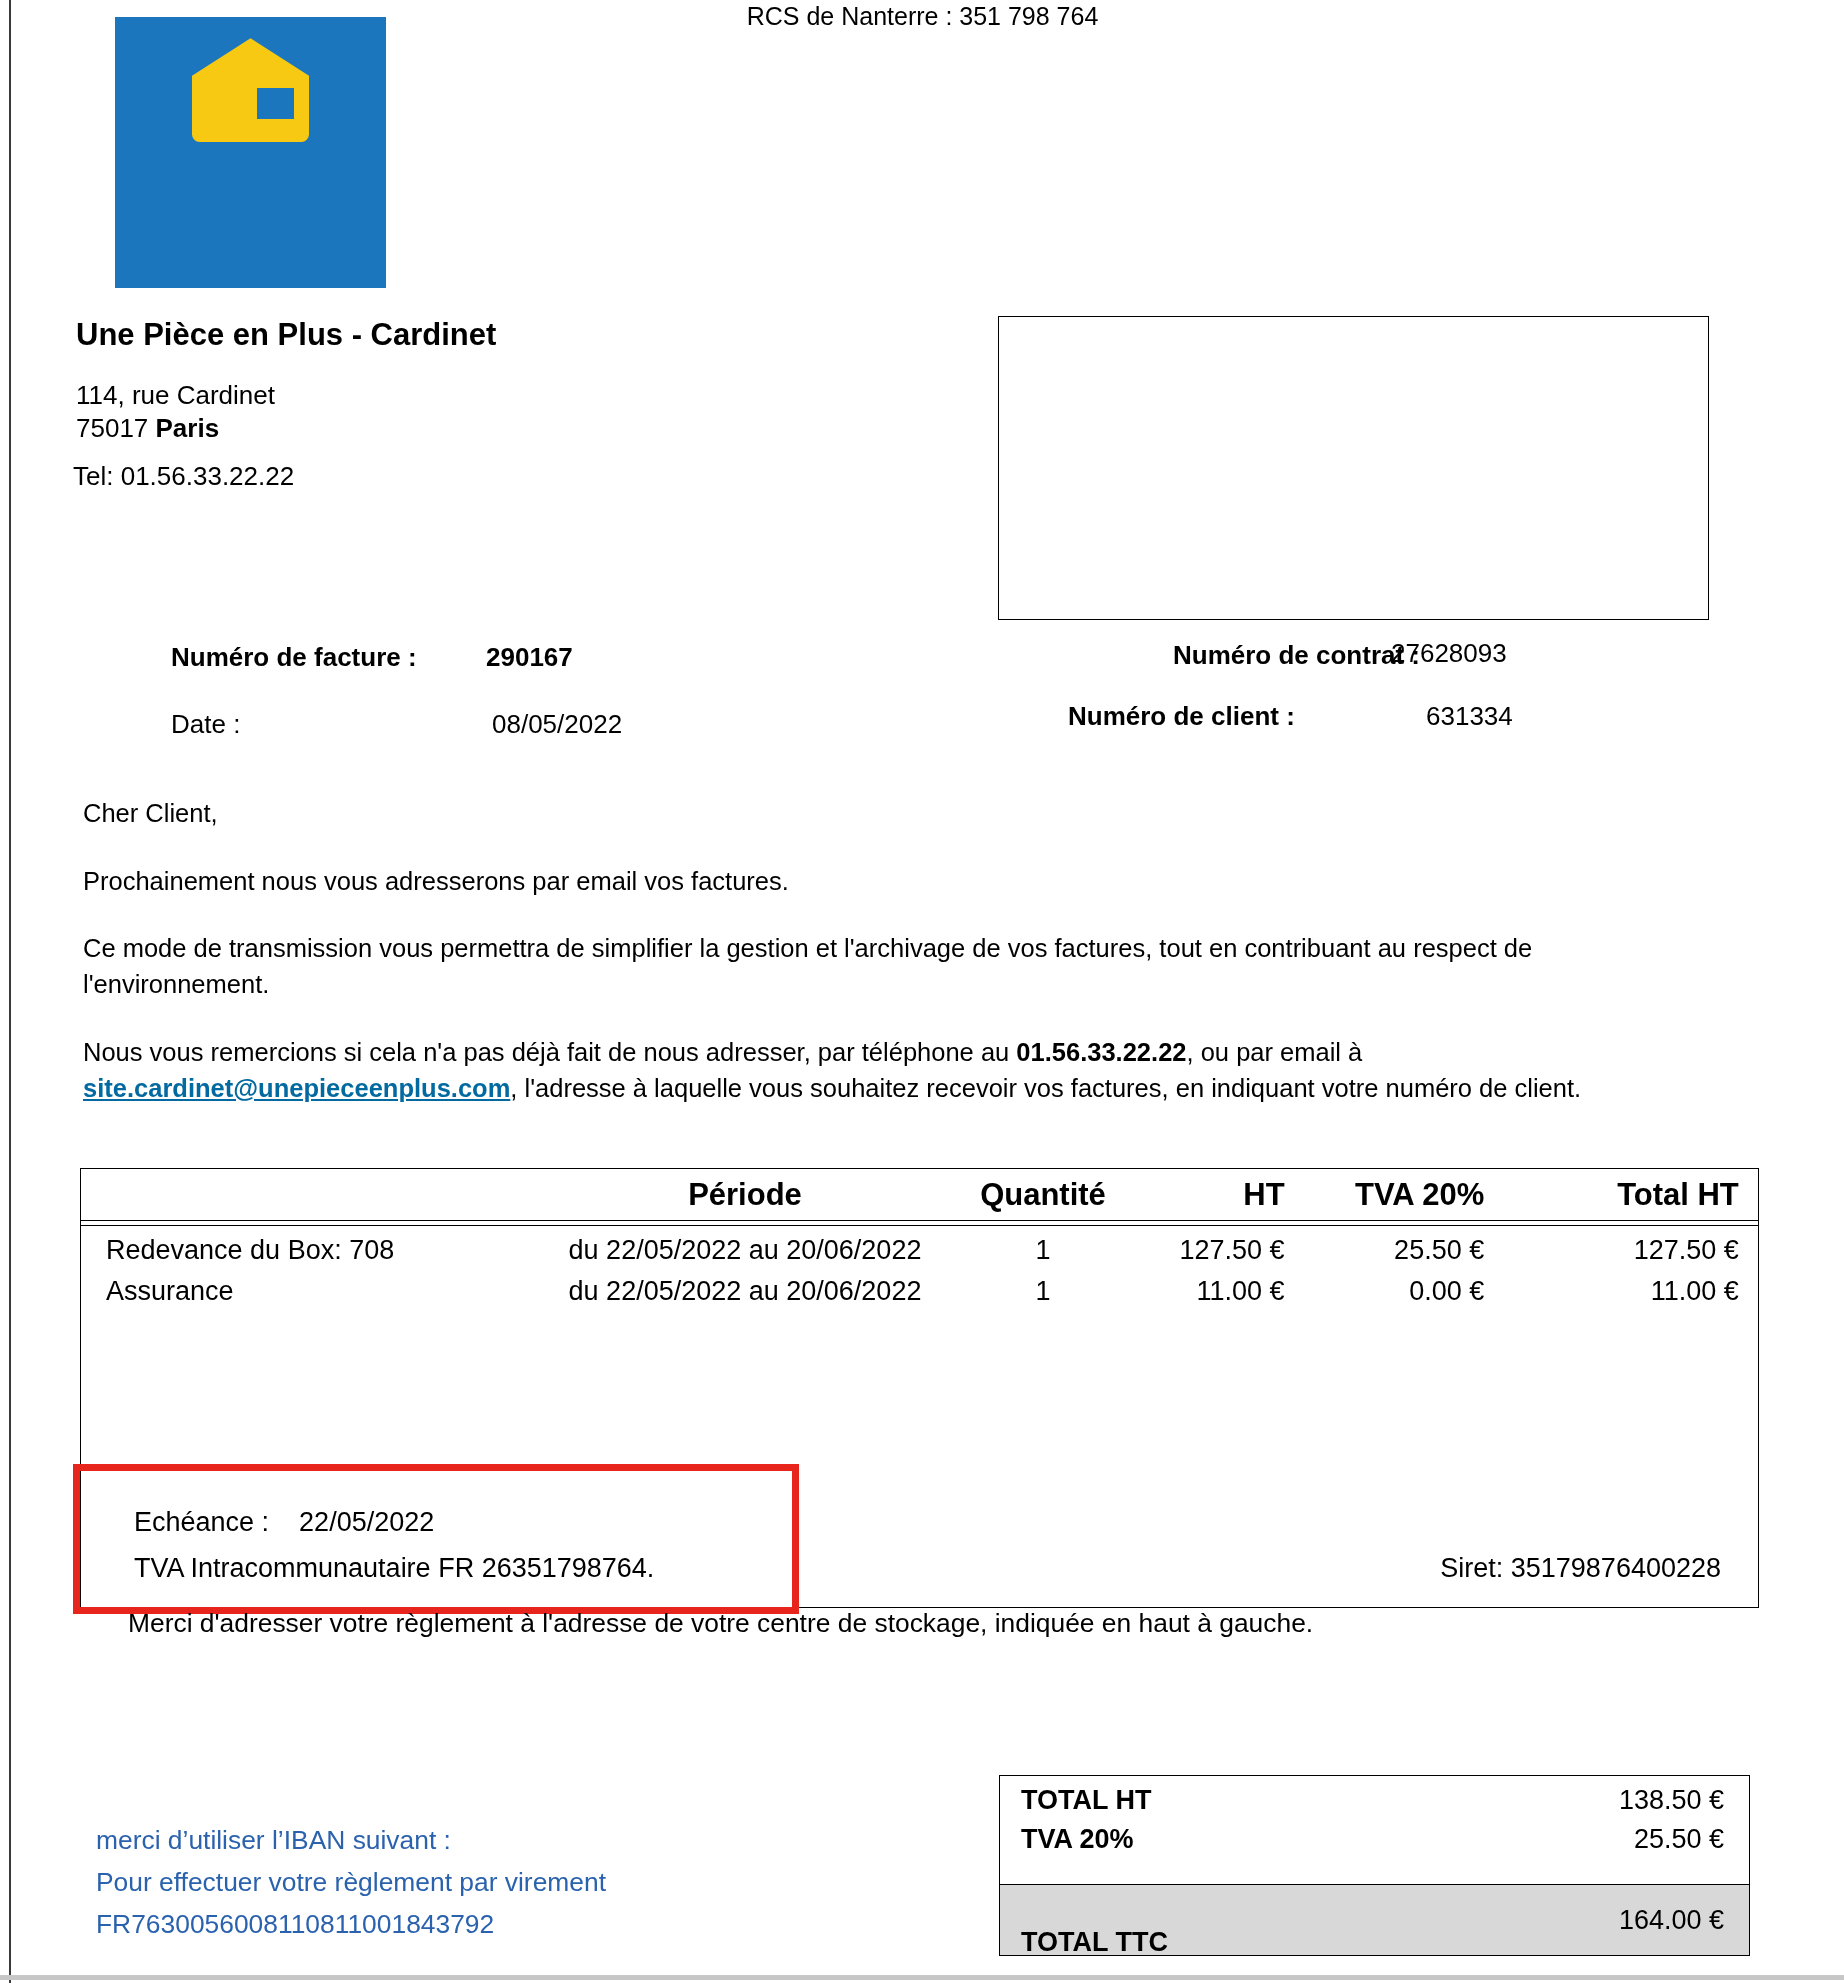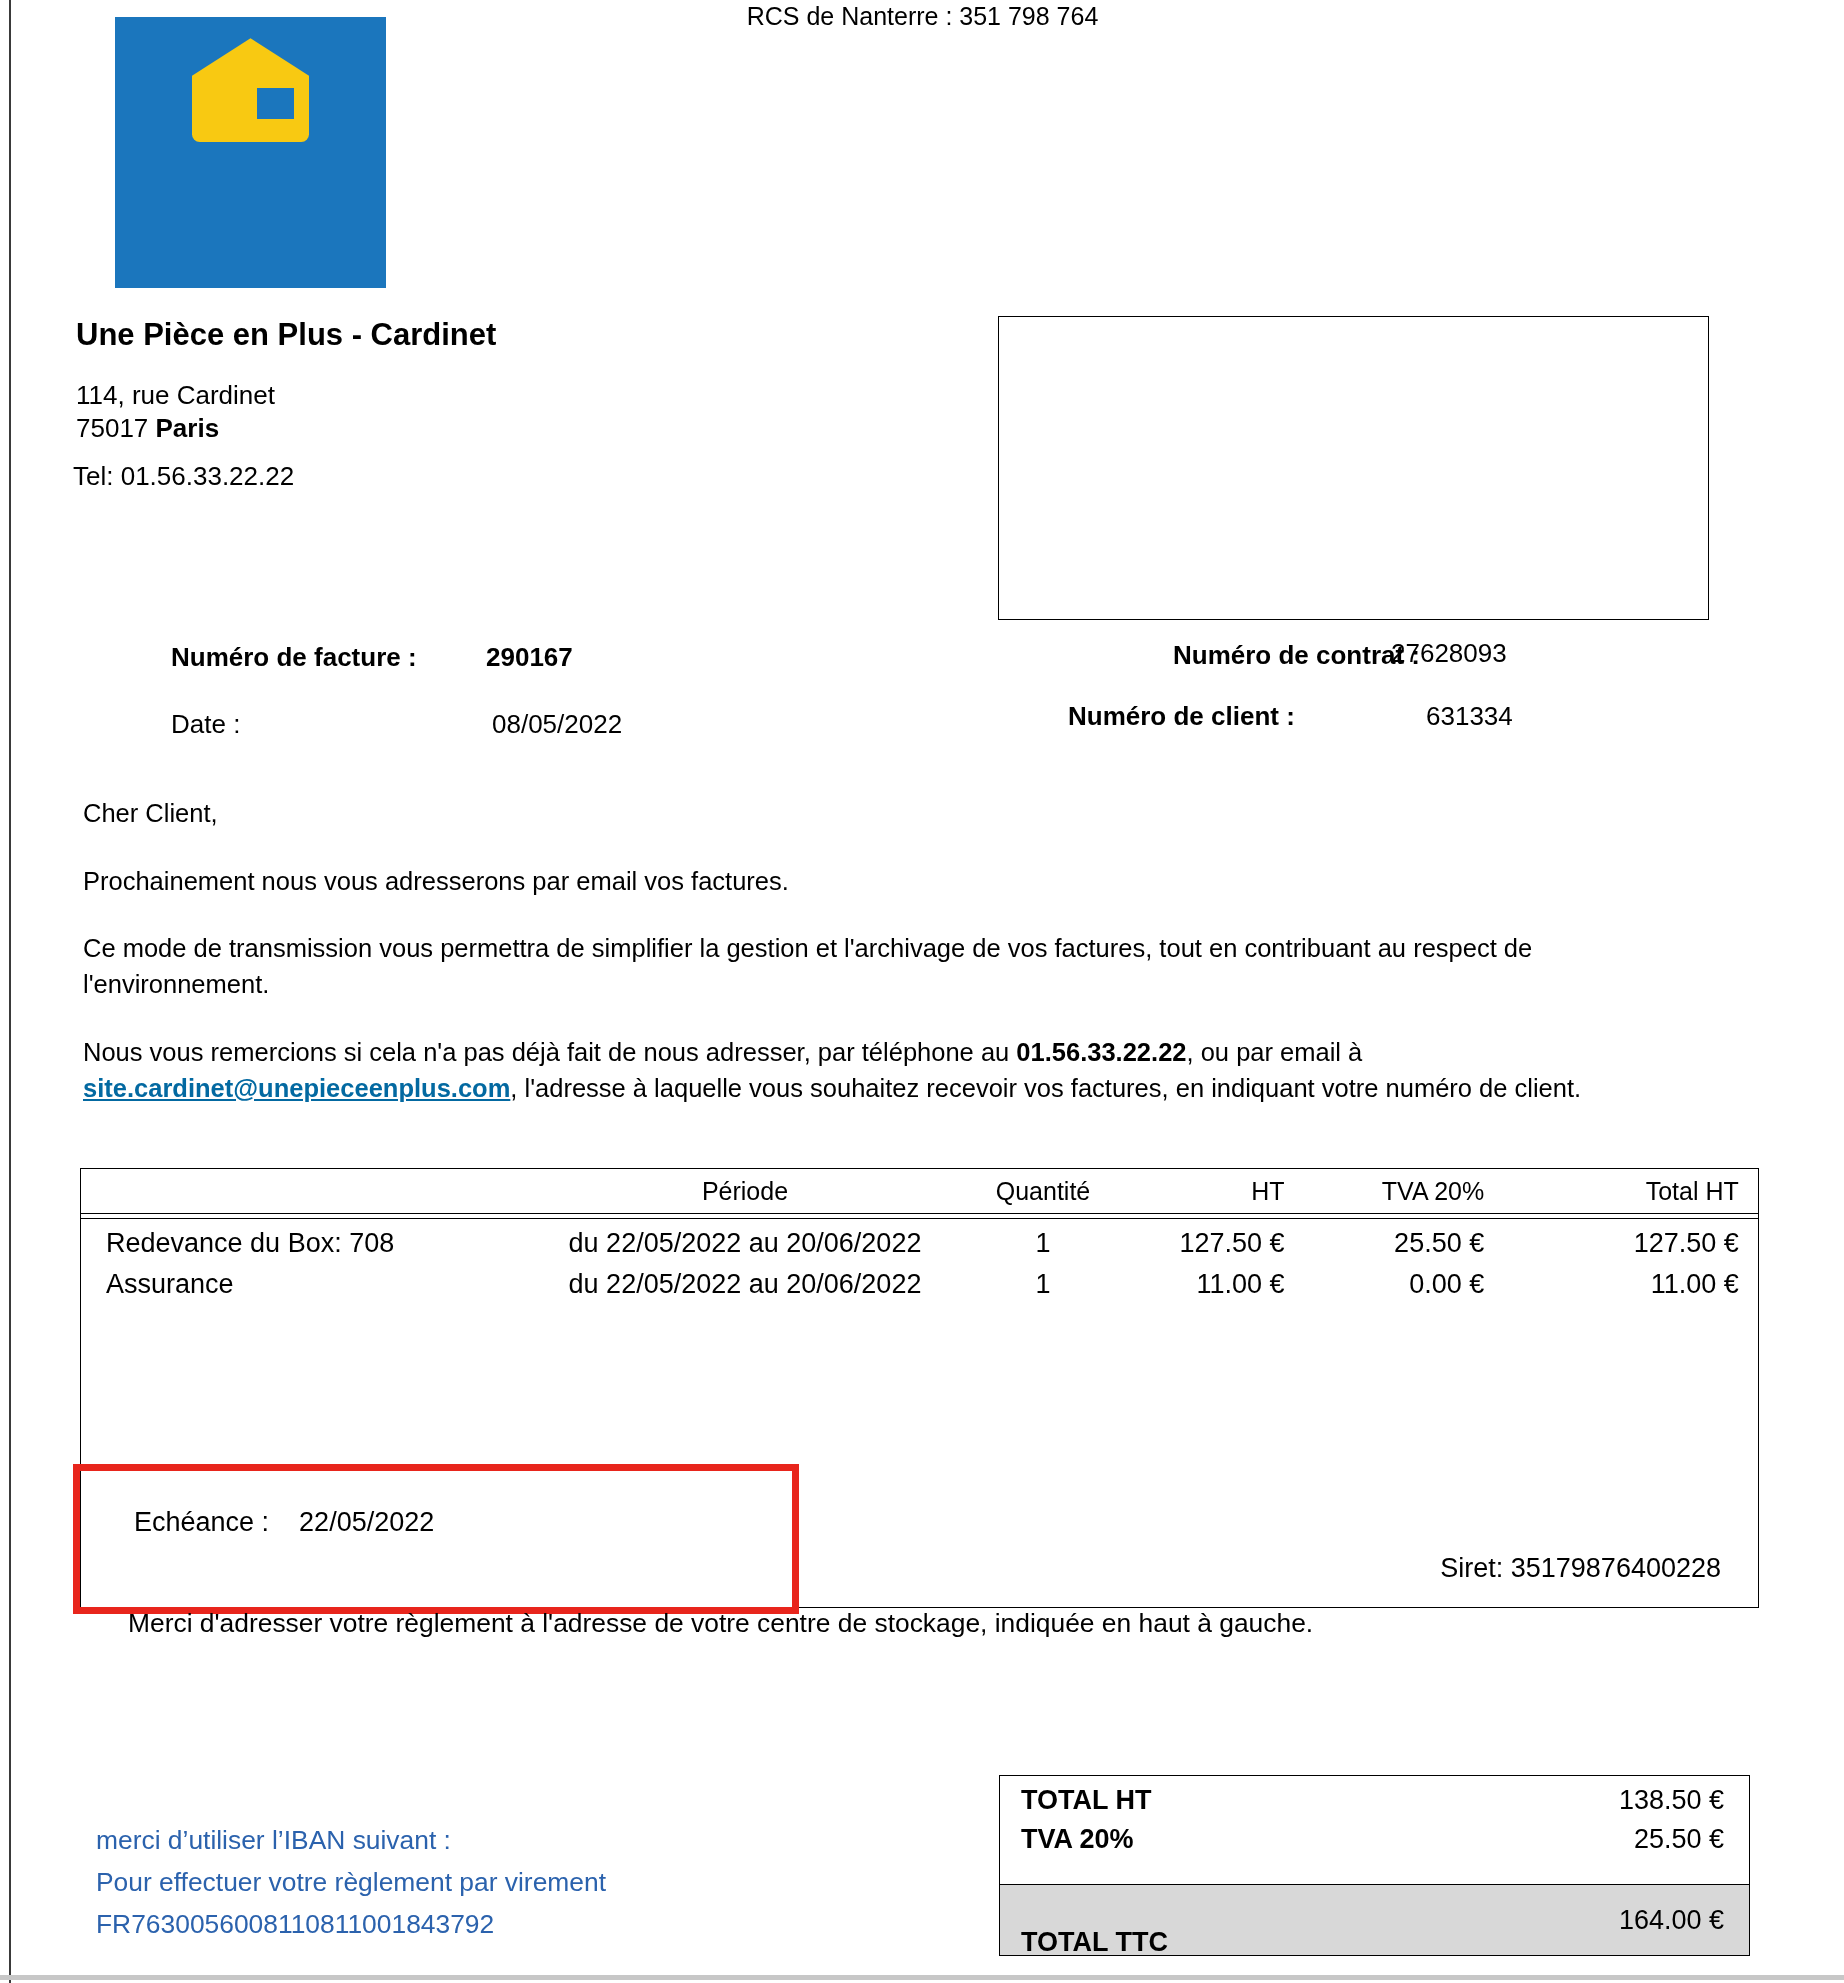--- a/index.html
+++ b/index.html
@@ -101,21 +101,21 @@
     width: 1679px; height: 440px;
     border: 1.9px solid #000;
     background: #fff;
   }
   .inv-grid {
     display: grid;
     grid-template-columns: 413px 452px 144px 183px 192px 1fr;
     align-items: baseline;
   }
   .inv-header {
-    font-weight: normal; font-size: 25px;
+    font-weight: bold; font-size: 31px;
     padding: 7.7px 11.5px 7.7px 25px;
     border-bottom: 1.9px solid #000;
   }
   .inv-header-rule { height: 4.8px; border-bottom: 1.9px solid #000; }
   .inv-row {
     font-size: 27px;
     padding: 8.6px 11.5px 1.9px 25px;
   }
   .col-periode { text-align: center; }
   .col-qte { text-align: center; }
@@ -241,20 +241,21 @@
     <div class="col-periode">du 22/05/2022 au 20/06/2022</div>
     <div class="col-qte">1</div>
     <div class="col-ht">11.00 €</div>
     <div class="col-tva">0.00 €</div>
     <div class="col-total">11.00 €</div>
   </div>
 
   <div class="echeance-line">
     <span>Echéance :</span><span class="ech-value">22/05/2022</span>
   </div>
+  <div class="tva-intra-line">TVA Intracommunautaire FR 26351798764.</div>
   <div class="siret-line">Siret: 35179876400228</div>
 </div>
 
 <div class="highlight-box"></div>
 
 <div class="merci-note">Merci d'adresser votre règlement à l'adresse de votre centre de stockage, indiquée en haut à gauche.</div>
 
 <div class="payment-info">
   <div>merci d’utiliser l’IBAN suivant :</div>
   <div>Pour effectuer votre règlement par virement</div>

